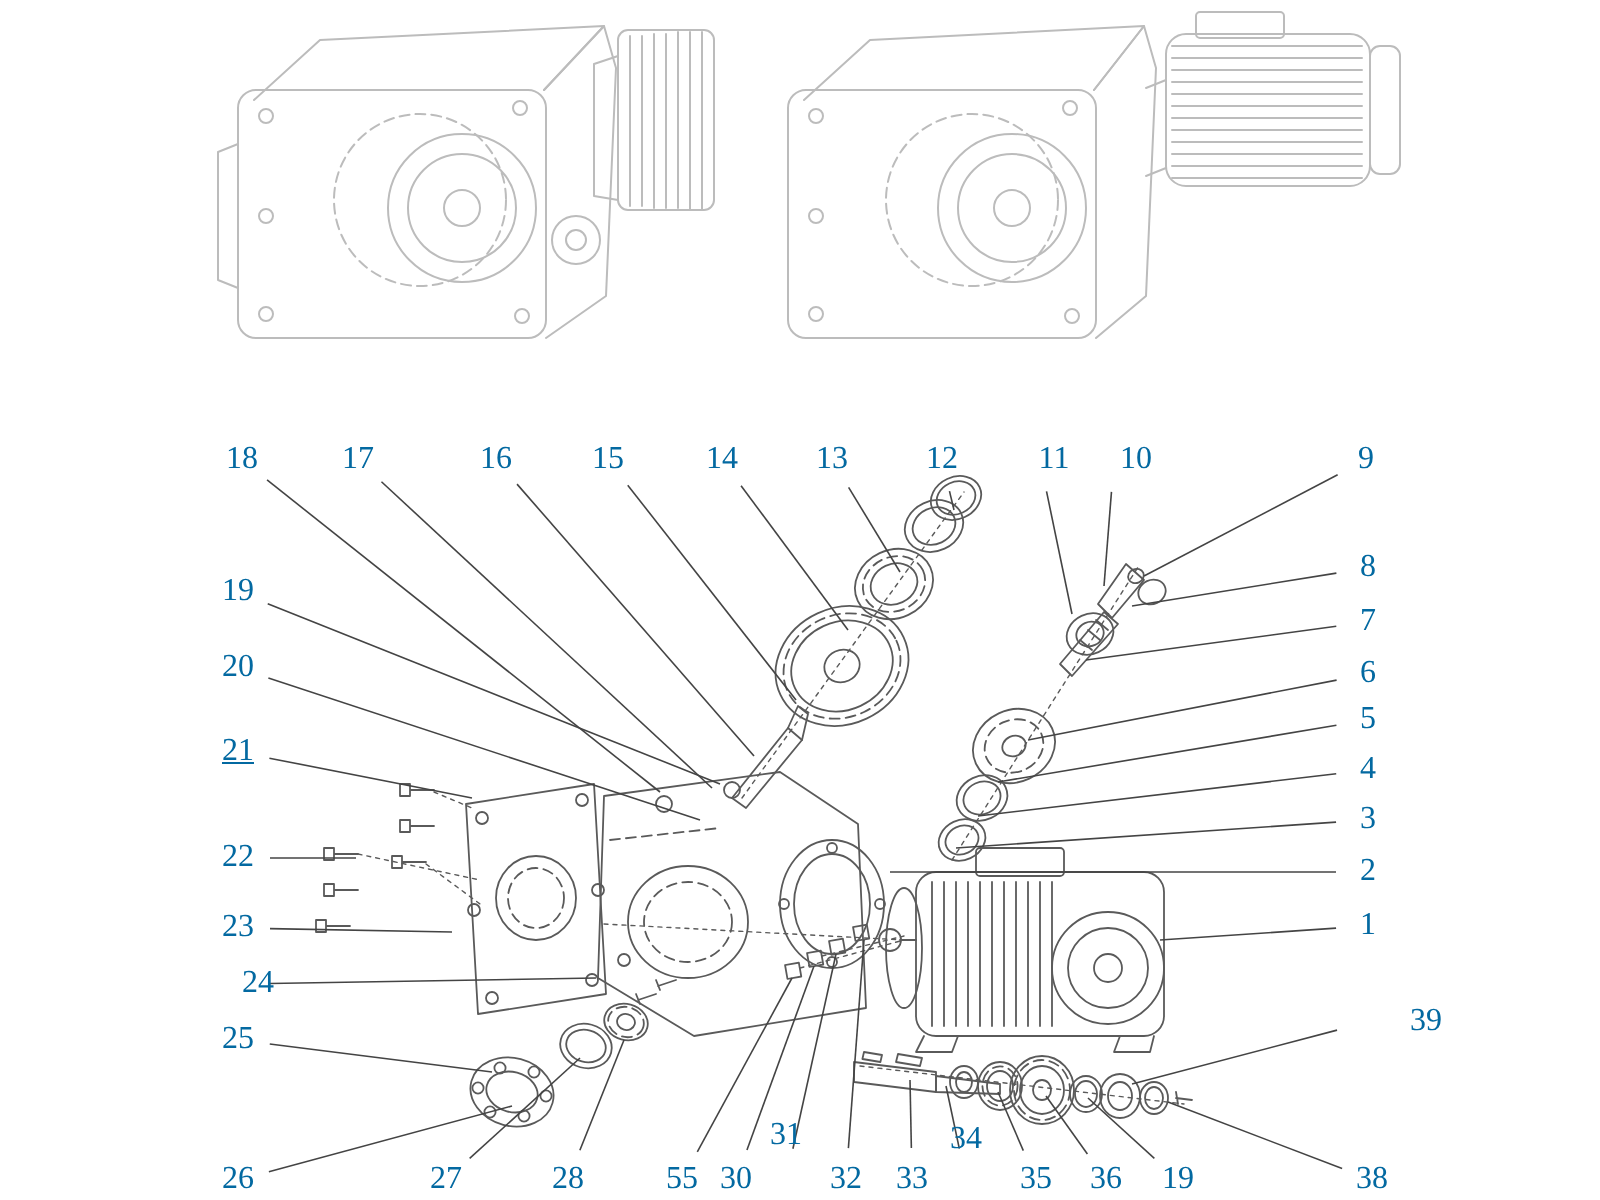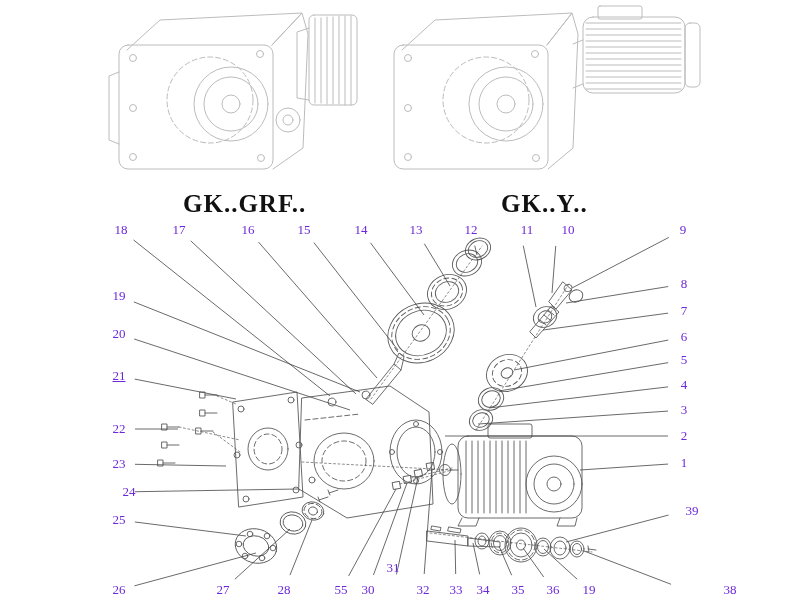--- a/index.html
+++ b/index.html
@@ -10,21 +10,21 @@
   .art path, .art rect, .art circle, .art ellipse, .art line {
     fill:none; stroke-linecap:round; stroke-linejoin:round;
   }
   .f { stroke:#bcbcbc; stroke-width:1; }
   .p { stroke:#5a5a5a; stroke-width:0.9; }
   .d { stroke-dasharray:5 3; }
   .t { stroke-dasharray:2 2.5; stroke-width:0.7; }
   #leader-svg line { stroke:#444444; stroke-width:0.8; }
   .callout {
     position:absolute; transform:translate(-50%,-50%);
-    font-family:"Liberation Serif", serif; font-size:13px; color:#6d28d9;
+    font-family:"Liberation Serif", serif; font-size:16px; color:#0369a1;
     user-select:none; white-space:nowrap;
   }
   .model-label {
     position:absolute; font-family:"Liberation Serif", serif; font-weight:700;
     font-size:25px; letter-spacing:1px; color:#111111; white-space:nowrap;
   }
   .label-grf { left:183px; top:190px; }
   .label-gky { left:501px; top:190px; }
 </style>
 </head>
@@ -288,24 +288,22 @@
       <div class="callout" style="left: 129px; top: 492px;">24</div>
       <div class="callout" style="left: 119px; top: 520px;">25</div>
       <div class="callout" style="left: 119px; top: 590px;">26</div>
       <div class="callout" style="left: 223px; top: 590px;">27</div>
       <div class="callout" style="left: 284px; top: 590px;">28</div>
       <div class="callout" style="left: 341px; top: 590px;">55</div>
       <div class="callout" style="left: 368px; top: 590px;">30</div>
       <div class="callout" style="left: 393px; top: 568px;">31</div>
       <div class="callout" style="left: 423px; top: 590px;">32</div>
       <div class="callout" style="left: 456px; top: 590px;">33</div>
-      <div class="callout" style="left: 483px; top: 590px;">34</div>
+      <div class="callout" style="left: 483px; top: 570px;">34</div>
       <div class="callout" style="left: 518px; top: 590px;">35</div>
       <div class="callout" style="left: 553px; top: 590px;">36</div>
       <div class="callout" style="left: 589px; top: 590px;">19</div>
-      <div class="callout" style="left: 686px; top: 590px; margin-left: 44px;">38</div>
-      <div class="callout" style="left: 692px; top: 511px;">39</div>
+      <div class="callout" style="left: 686px; top: 590px;">38</div>
+      <div class="callout" style="left: 713px; top: 511px;">39</div>
     </div>
 
-  <div class="model-label label-grf">GK..GRF..</div>
-  <div class="model-label label-gky">GK..Y..</div>
 
 </div>
 
 </body></html>

